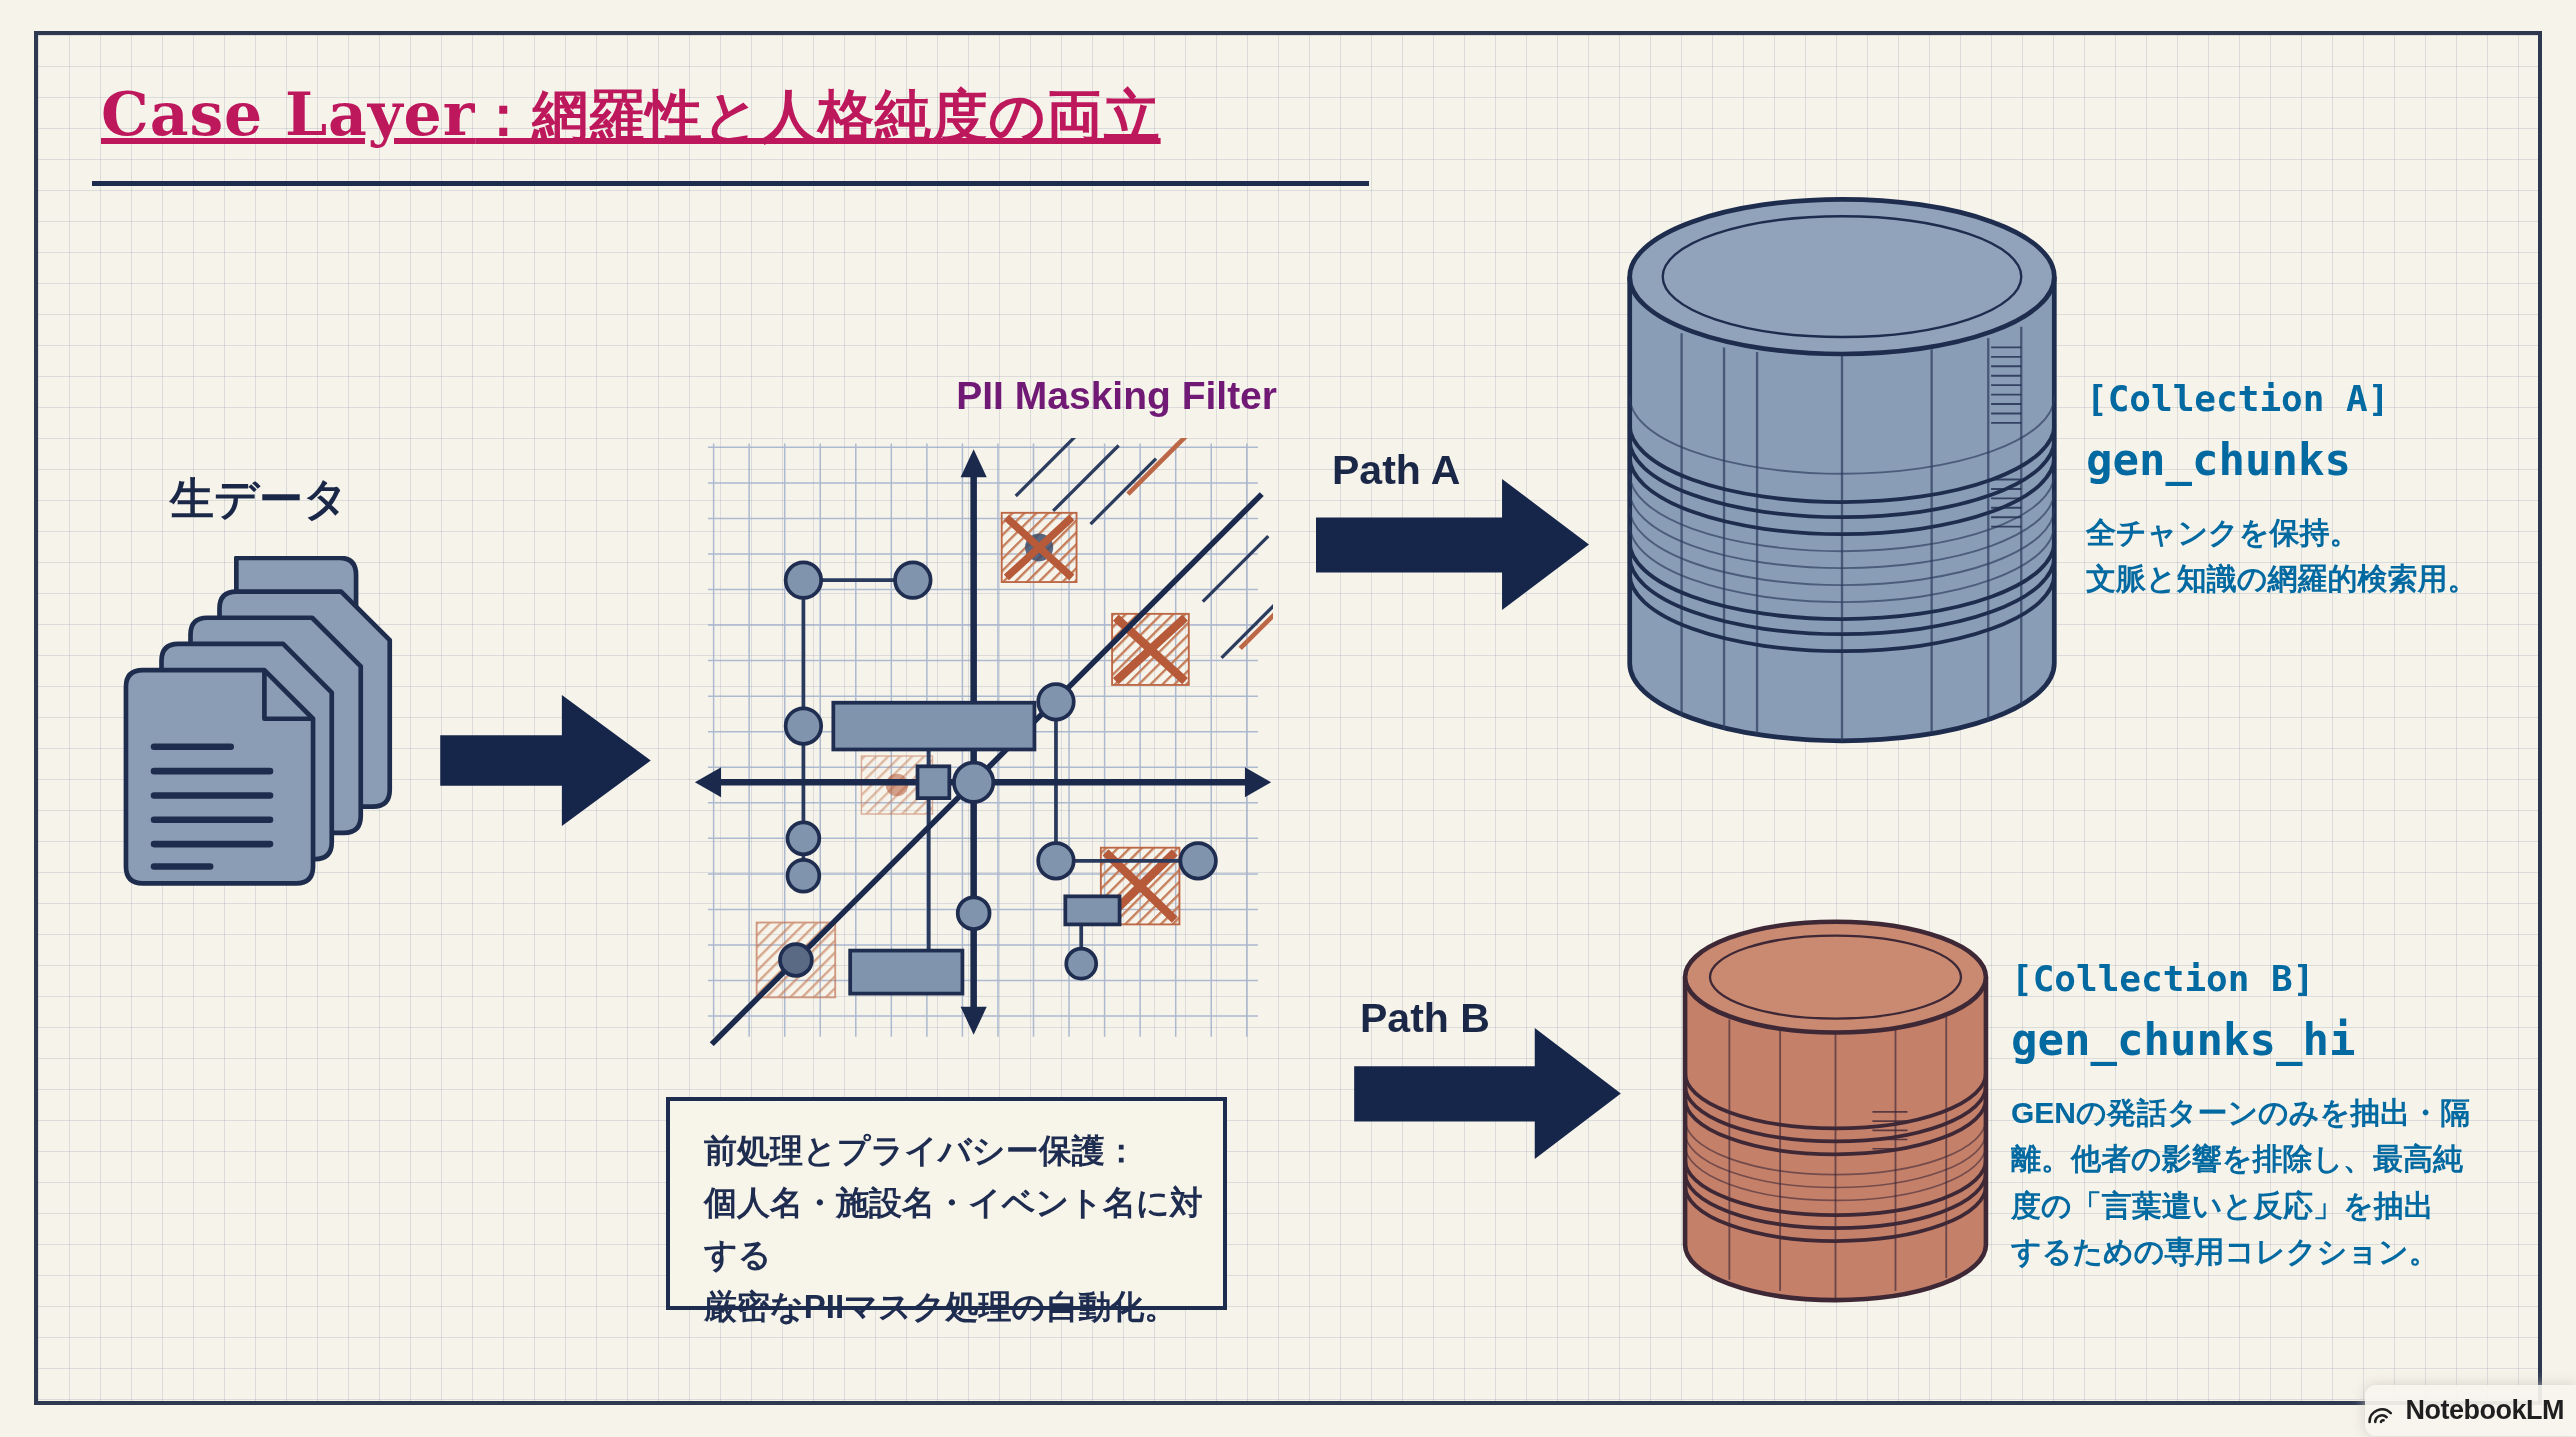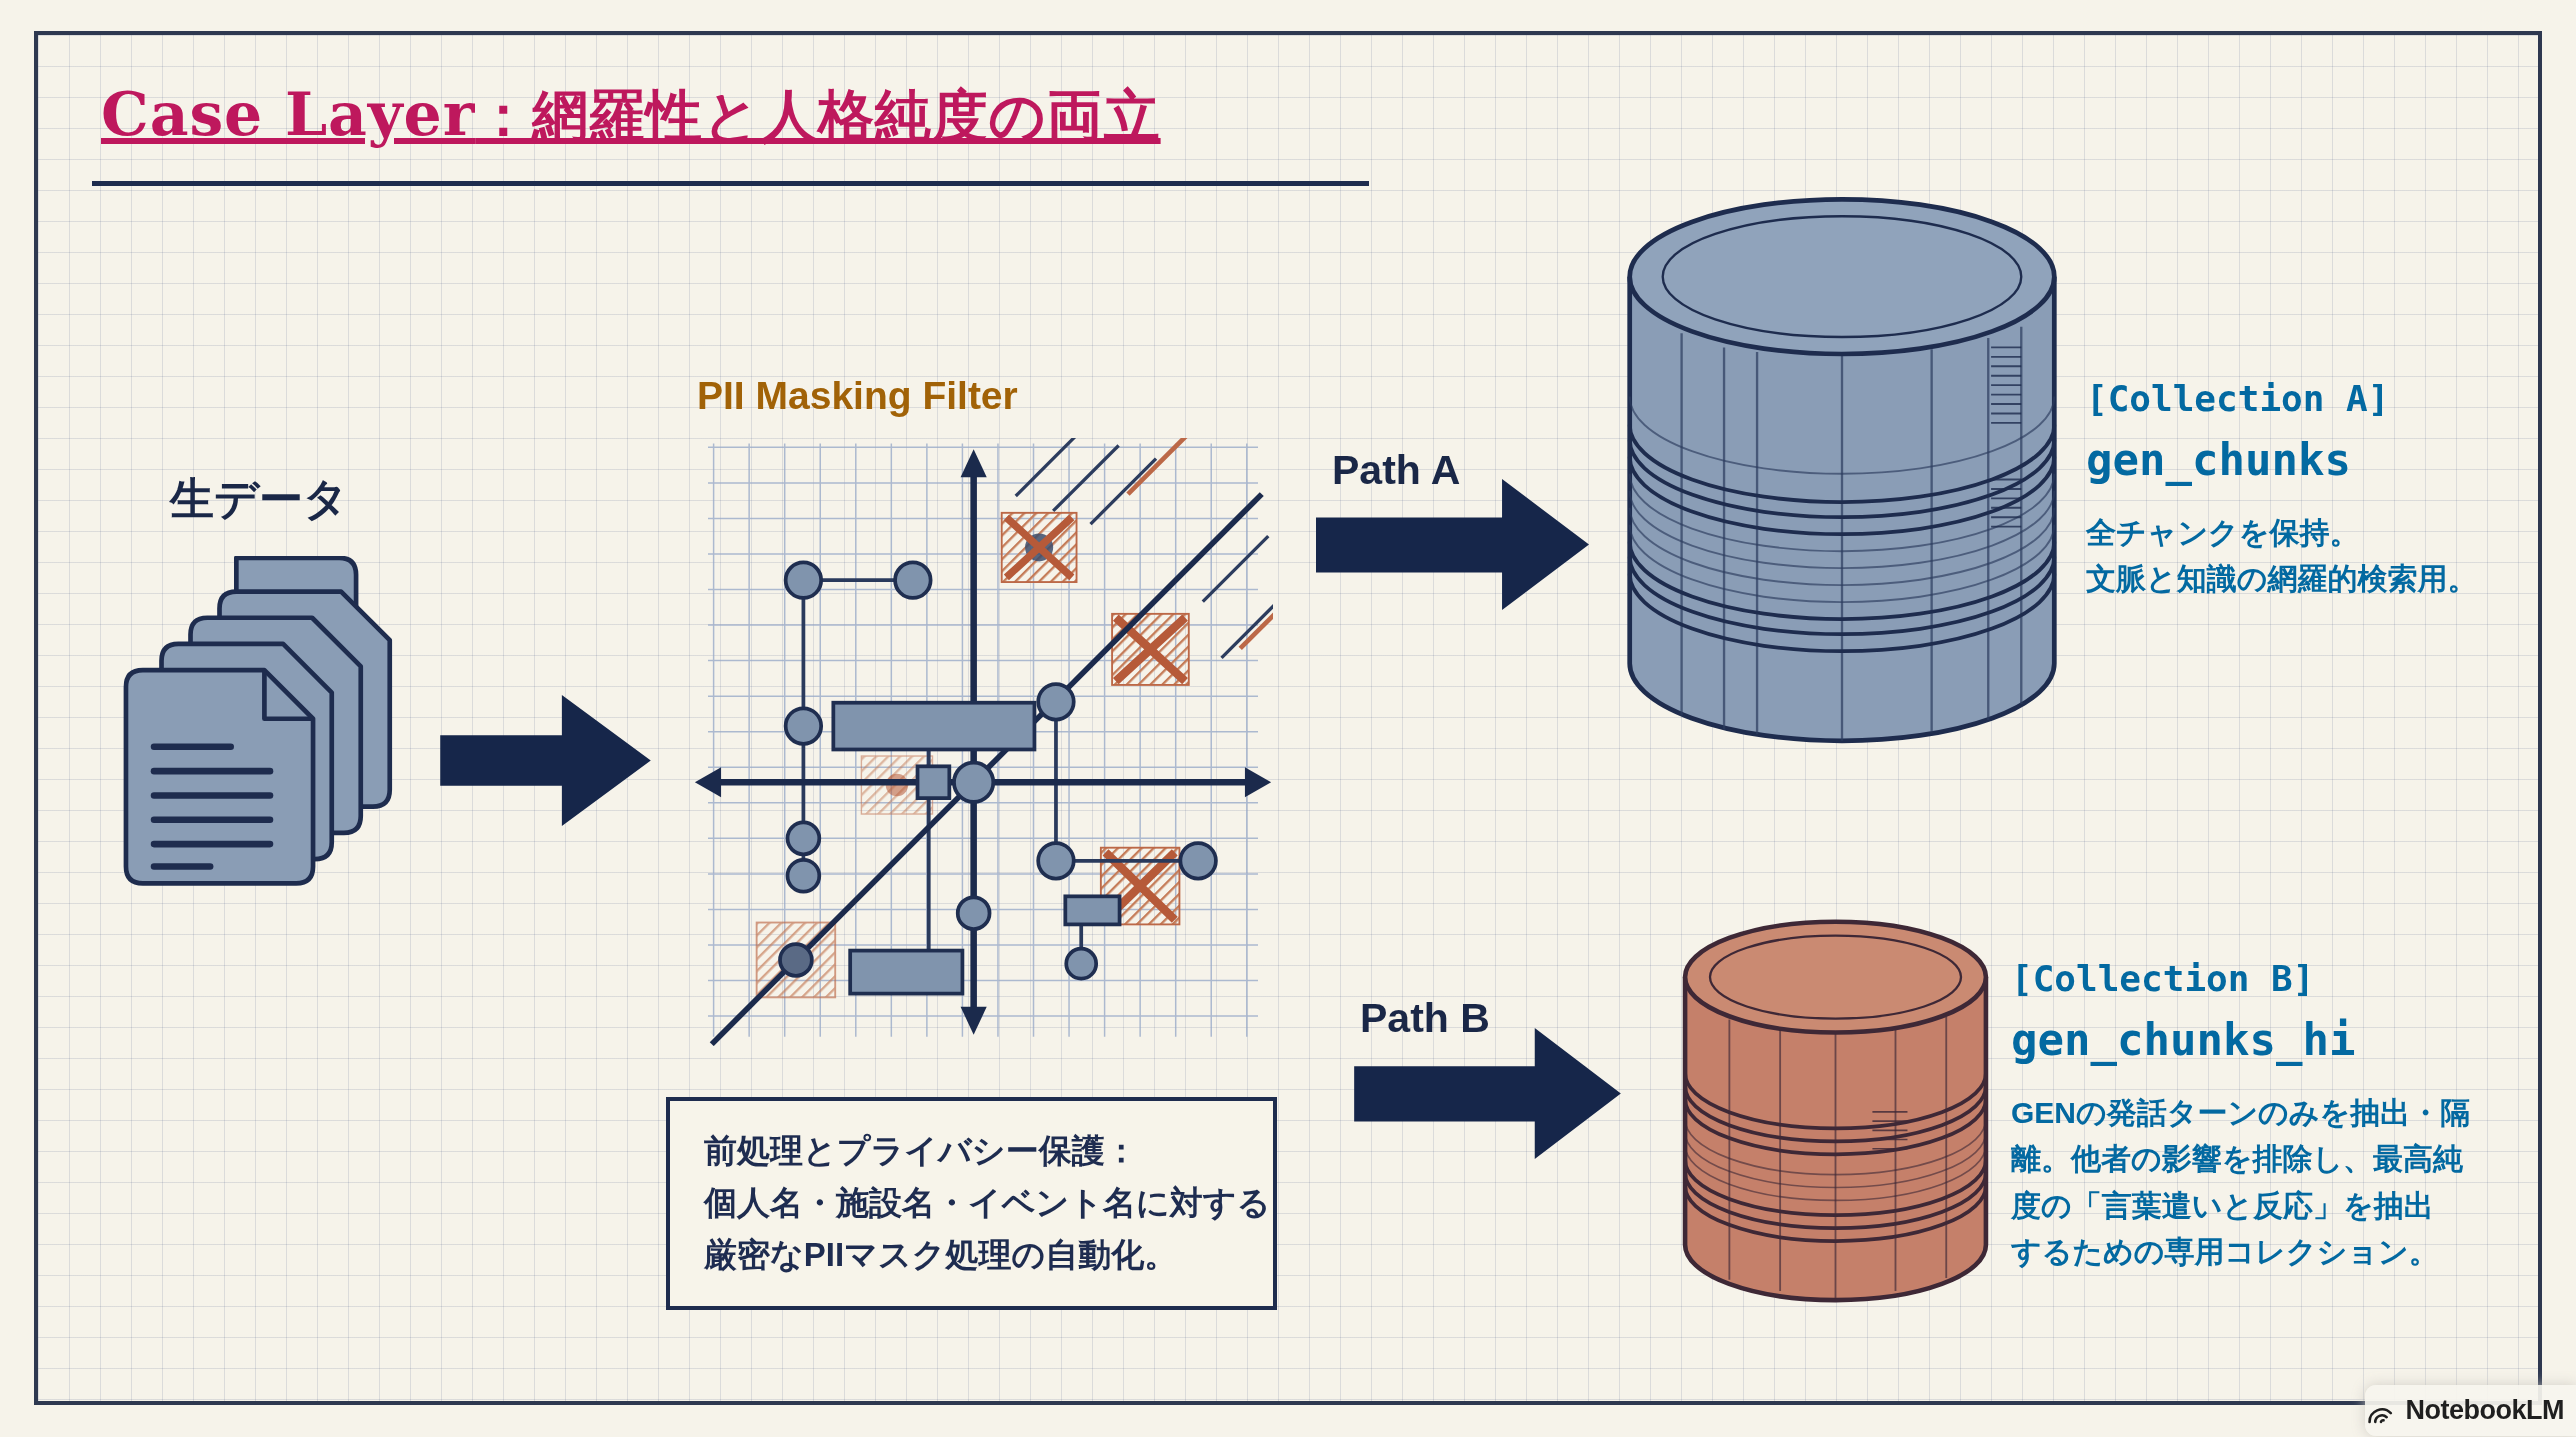--- a/index.html
+++ b/index.html
@@ -28,38 +28,38 @@
   .page-title {
     left:101px; top:79px; font-size:60px; font-weight:bold;
     color:#be185d; letter-spacing:0.9px; white-space:nowrap;text-decoration:underline;
   }
   .page-title .en { font-family:"DejaVu Serif","Liberation Serif",serif; }
   .page-title .ja { font-family:"Liberation Sans",sans-serif; font-size:56px; }
   .title-underline { left:92px; top:181px; width:1277px; height:4.7px; background:#1e2c4e; }
 
   .raw-label { left:170px; top:470px; font-size:44px; font-weight:bold; color:#1a2747;text-align:center; }
 
-  .filter-title { left:697px; top:374px; width:580px; text-align:left;
-    font-size:39px; font-weight:bold; color:#a16207; }
+  .filter-title { left:697px; top:374px; width:580px; text-align:right;
+    font-size:39px; font-weight:bold; color:#701a75; }
 
   .path-label { font-size:41px; font-weight:bold; color:#1a2747; }
   .path-a-label { left:1332px; top:447px; }
   .path-b-label { left:1360px; top:995px; }
 
   .mono { font-family:"DejaVu Sans Mono","Liberation Mono",monospace; }
 
   .coll-block { color:#0369a1; }
   .coll-a { left:2086px; top:371px; width:468px; }
   .coll-b { left:2011px; top:951px; width:552px; }
   .coll-tag  { font-size:36px; font-weight:bold; line-height:1.55; }
   .coll-name { font-size:44px; font-weight:bold; line-height:1.5; }
   .coll-desc { margin-top:17px; font-size:30px; font-weight:bold; line-height:1.55; }
 
   .note-box {
-    left:666px; top:1097px; width:611px; height:213px;
+    left:666px; top:1097px; width:561px; height:213px;
     border:4.7px solid #1e2c4e; background:#f7f4ea;
     padding:24px 0 0 34px;
   }
   .note-text { font-size:33px; font-weight:bold; line-height:1.58; color:#1e2c50; }
 
   .watermark {
     left:2365px; top:1385px; width:211px; height:51px;
     background:rgba(246,244,238,0.93);
     border-radius:11.2px 0 0 11.2px;
     display:flex; align-items:center; gap:7.5px; padding-left:1px;

